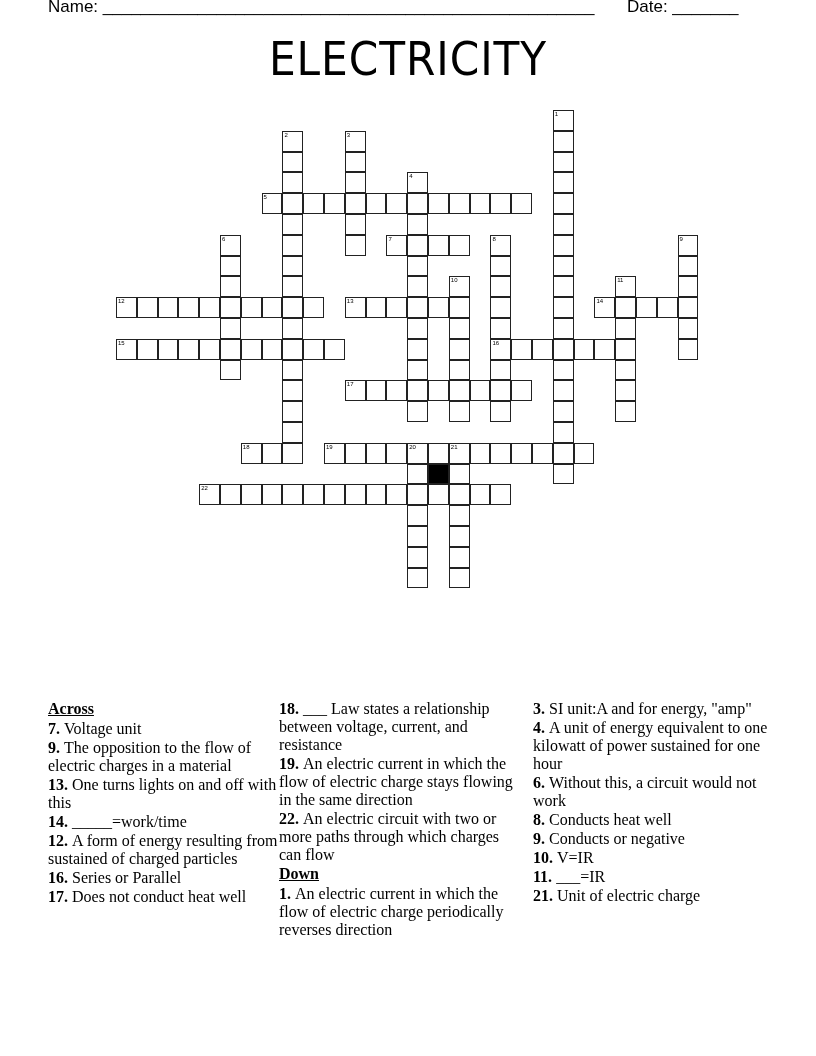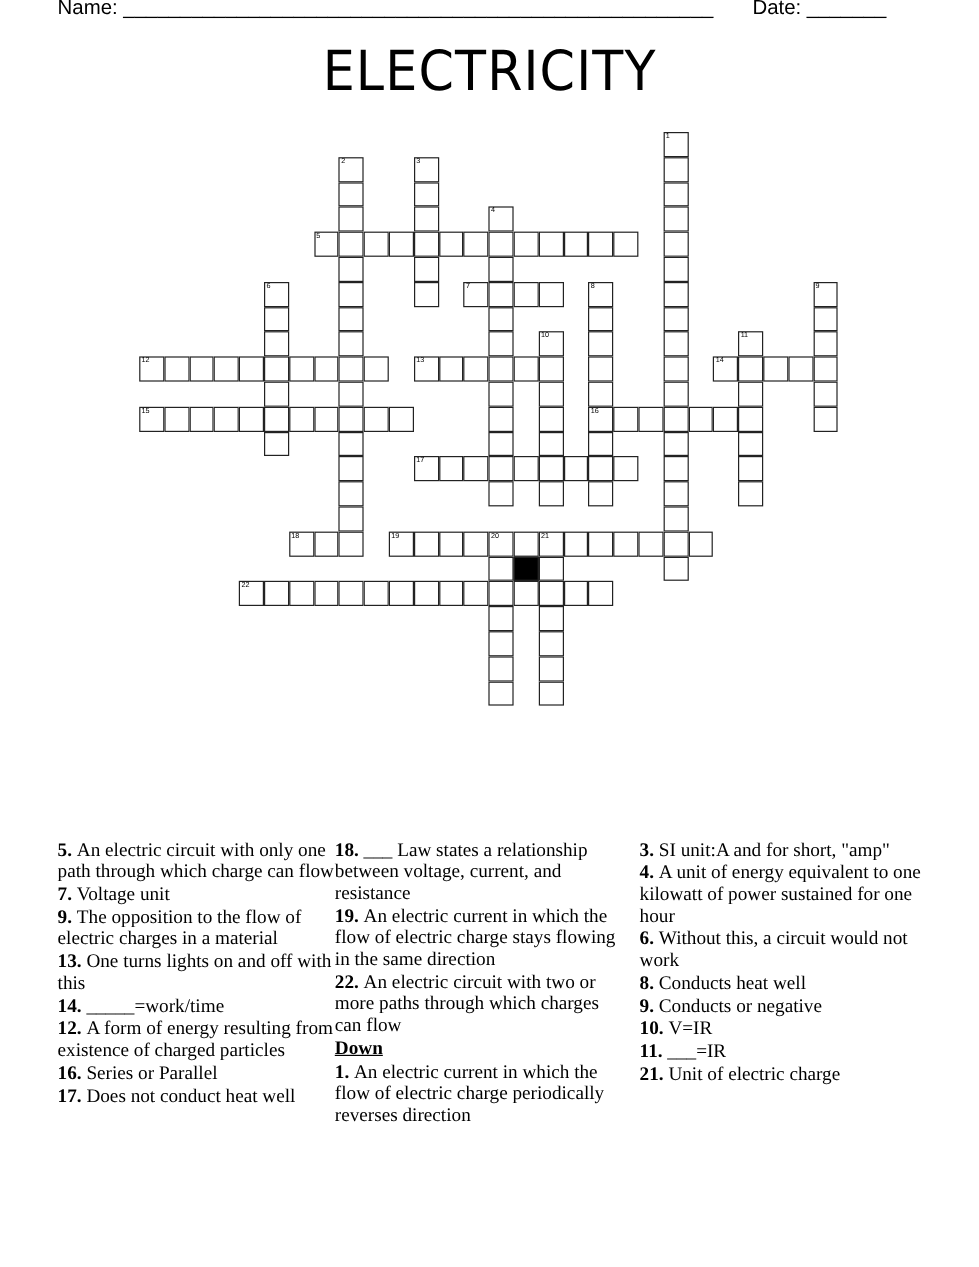--- a/index.html
+++ b/index.html
@@ -242,45 +242,45 @@
     <div class="cell" style="left: 228.8px; top: 374.4px;"></div>
     <div class="cell" style="left: 249.6px; top: 374.4px;"></div>
     <div class="cell" style="left: 270.4px; top: 374.4px;"></div>
     <div class="cell" style="left: 312px; top: 374.4px;"></div>
     <div class="cell" style="left: 353.6px; top: 374.4px;"></div>
     <div class="cell" style="left: 374.4px; top: 374.4px;"></div>
     <div class="cell black" style="left: 312px; top: 353.6px;"></div>
   </div>
 
 <div class="col col1">
+  <div class="sec">Across</div>
   <div id="c1">
-      <div class="clue"><b>5. </b><span>An electric circuit with only one path through which charge can flow</span></div>
       <div class="clue"><b>7. </b><span>Voltage unit</span></div>
       <div class="clue"><b>9. </b><span>The opposition to the flow of electric charges in a material</span></div>
       <div class="clue"><b>13. </b><span>One turns lights on and off with this</span></div>
       <div class="clue"><b>14. </b><span>_____=work/time</span></div>
-      <div class="clue"><b>12. </b><span>A form of energy resulting from existence of charged particles</span></div>
+      <div class="clue"><b>12. </b><span>A form of energy resulting from sustained of charged particles</span></div>
       <div class="clue"><b>16. </b><span>Series or Parallel</span></div>
       <div class="clue"><b>17. </b><span>Does not conduct heat well</span></div>
     </div>
 </div>
 <div class="col col2">
   <div id="c2a">
       <div class="clue"><b>18. </b><span>___ Law states a relationship between voltage, current, and resistance</span></div>
       <div class="clue"><b>19. </b><span>An electric current in which the flow of electric charge stays flowing in the same direction</span></div>
       <div class="clue"><b>22. </b><span>An electric circuit with two or more paths through which charges can flow</span></div>
     </div>
   <div class="sec">Down</div>
   <div id="c2b">
       <div class="clue"><b>1. </b><span>An electric current in which the flow of electric charge periodically reverses direction</span></div>
     </div>
 </div>
 <div class="col col3">
   <div id="c3">
-      <div class="clue"><b>3. </b><span>SI unit:A and for short, "amp"</span></div>
+      <div class="clue"><b>3. </b><span>SI unit:A and for energy, "amp"</span></div>
       <div class="clue"><b>4. </b><span>A unit of energy equivalent to one kilowatt of power sustained for one hour</span></div>
       <div class="clue"><b>6. </b><span>Without this, a circuit would not work</span></div>
       <div class="clue"><b>8. </b><span>Conducts heat well</span></div>
       <div class="clue"><b>9. </b><span>Conducts or negative</span></div>
       <div class="clue"><b>10. </b><span>V=IR</span></div>
       <div class="clue"><b>11. </b><span>___=IR</span></div>
       <div class="clue"><b>21. </b><span>Unit of electric charge</span></div>
     </div>
 </div>
 

